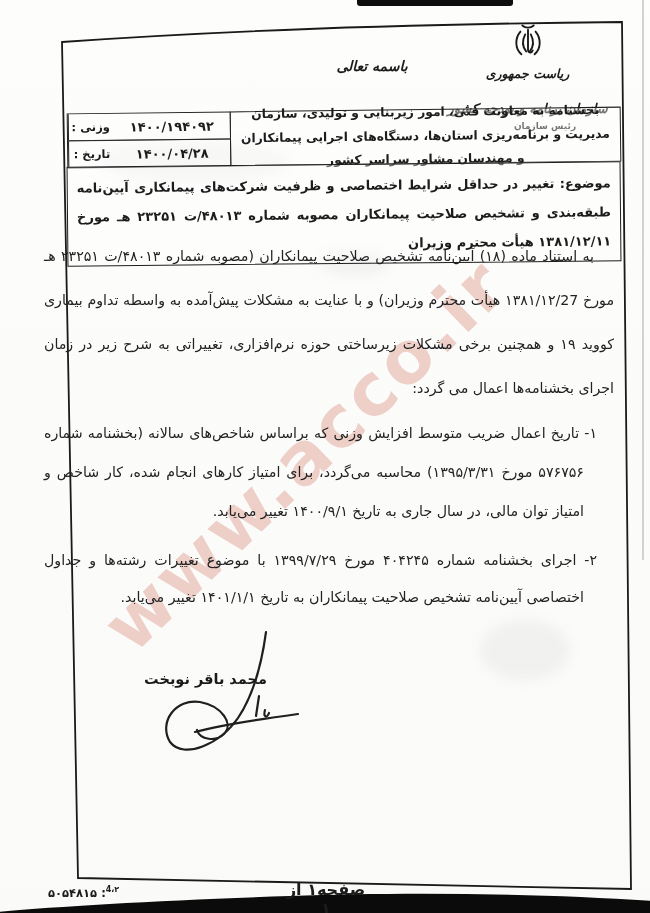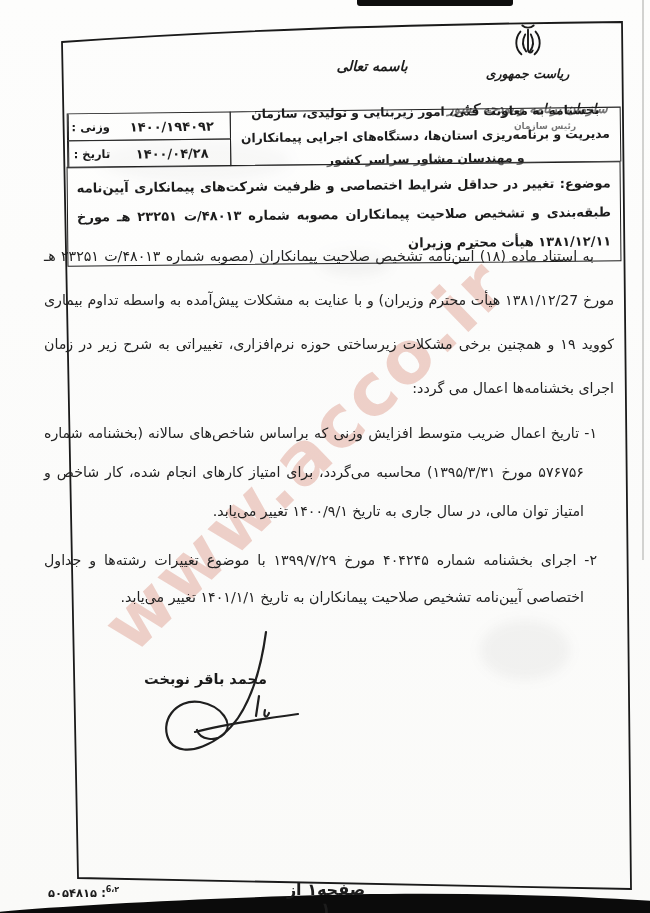--- a/index.html
+++ b/index.html
@@ -118,16 +118,16 @@
     <g fill="none" stroke="#1f1f1f" stroke-width="2.2" stroke-linecap="round">
       <path d="M116,4 C112,34 104,66 88,90 C70,116 34,132 20,114 C8,94 26,70 50,74 C72,78 84,96 74,106 C66,114 50,112 47,102"></path>
       <path d="M45,104 C72,97 104,92 148,86"></path>
       <path d="M109,68 L106,88"></path>
       <path d="M115,82 C113,89 117,91 119,85"></path>
     </g>
   </svg>
 
   <div class="abs page-label">صفحه۱ از ۱</div>
   <div class="abs scan-num">
-    <span>۵۰۵۴۸۱۵ :</span><sup>6،۲</sup>
+    <span>۵۰۵۴۸۱۵ :</span><sup>4،۲</sup>
   </div>
 
 </div>
 
 </body></html>

